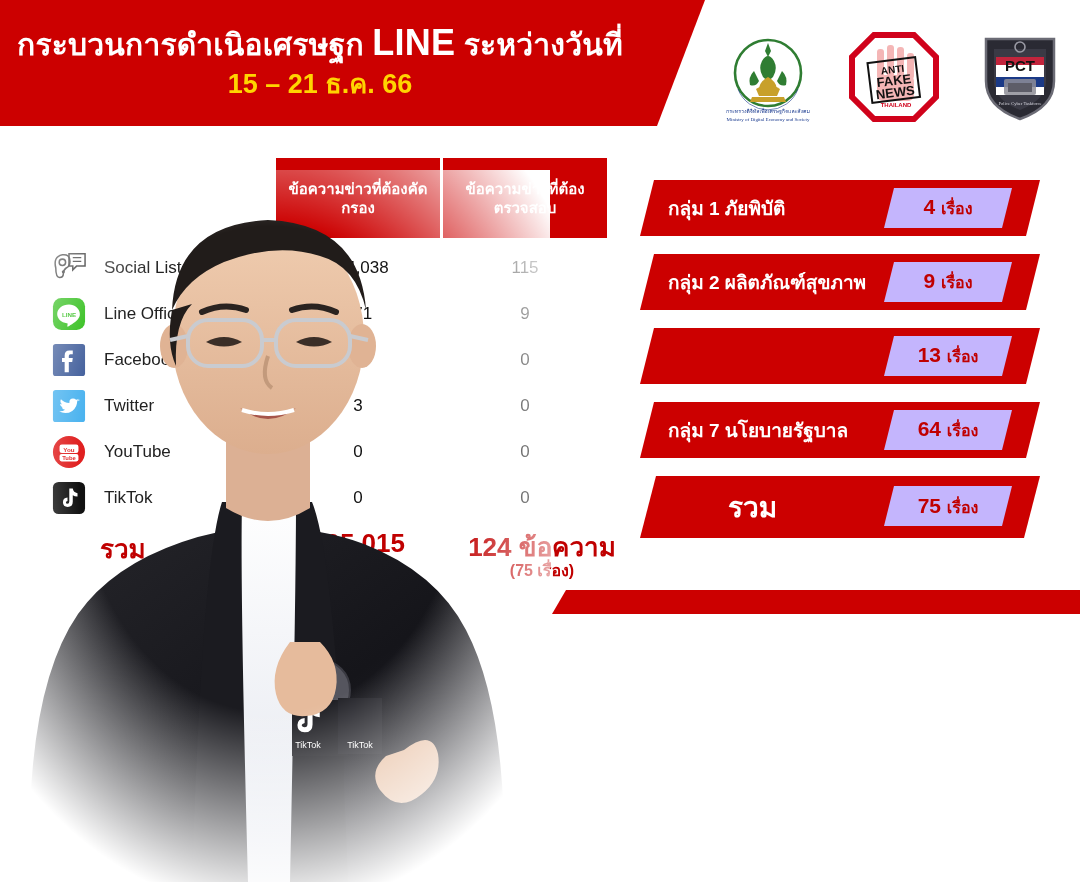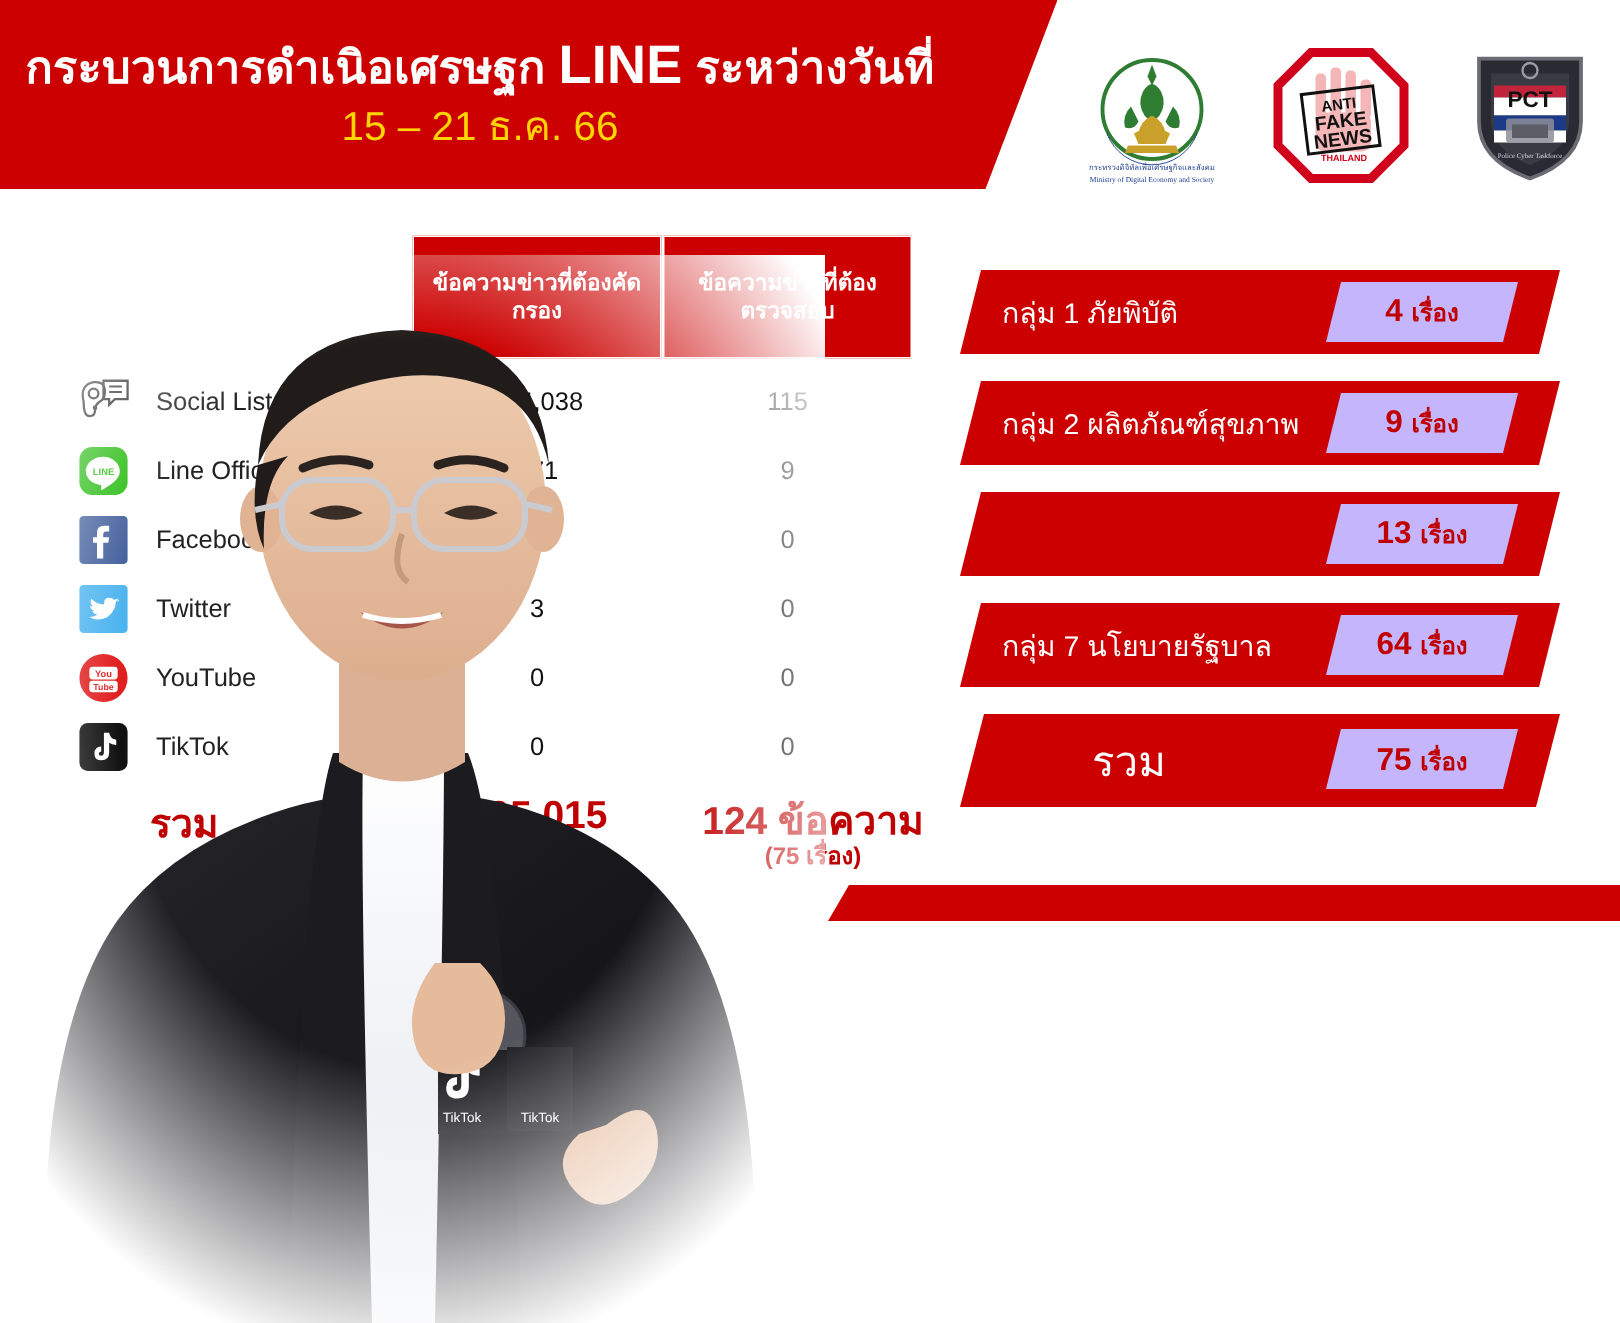--- a/index.html
+++ b/index.html
@@ -21,21 +21,21 @@
   .header-title{
     position:absolute; left:0; top:22px; width:640px;
     text-align:center; color:#ffffff;
     font-size:30px; font-weight:700; letter-spacing:.2px;
     line-height:1.18;
   }
   .header-title .afnc{ font-size:36px; font-weight:700; }
   .header-date{
     position:absolute; left:0; top:62px; width:640px;
     text-align:center; color:#FFD400;
-    font-size:27px; font-weight:400;
+    font-size:27px; font-weight:700;
   }
 
   
   .logos{
     position:absolute; left:718px; top:24px; width:352px; height:106px;
     display:flex; align-items:center; justify-content:space-between;
     z-index:6;
   }
   .logo{ width:100px; height:100px; position:relative; }
 
@@ -78,21 +78,21 @@
 
   
   .groups{ position:absolute; left:640px; top:180px; width:420px; z-index:3; }
   .gbar{
     position:relative; height:56px; margin-bottom:18px;
     background:#CC0000;
     clip-path: polygon(14px 0, 400px 0, 386px 56px, 0 56px);
     display:flex; align-items:center;
   }
   .gbar .glabel{
-    position:absolute; left:28px; color:#fff; font-size:19px; font-weight:400;
+    position:absolute; left:28px; color:#fff; font-size:19px; font-weight:700;
     white-space:nowrap;
   }
   .gbar .gvalbox{
     position:absolute; left:244px; top:8px; width:128px; height:40px;
     background:#c4b5fd;
     clip-path: polygon(10px 0, 128px 0, 118px 40px, 0 40px);
     display:flex; align-items:center; justify-content:center;
   }
   .gbar .gval{ color:#C00000; font-size:21px; font-weight:700; white-space:nowrap; }
   .gbar .gval .unit{ font-size:16px; }

